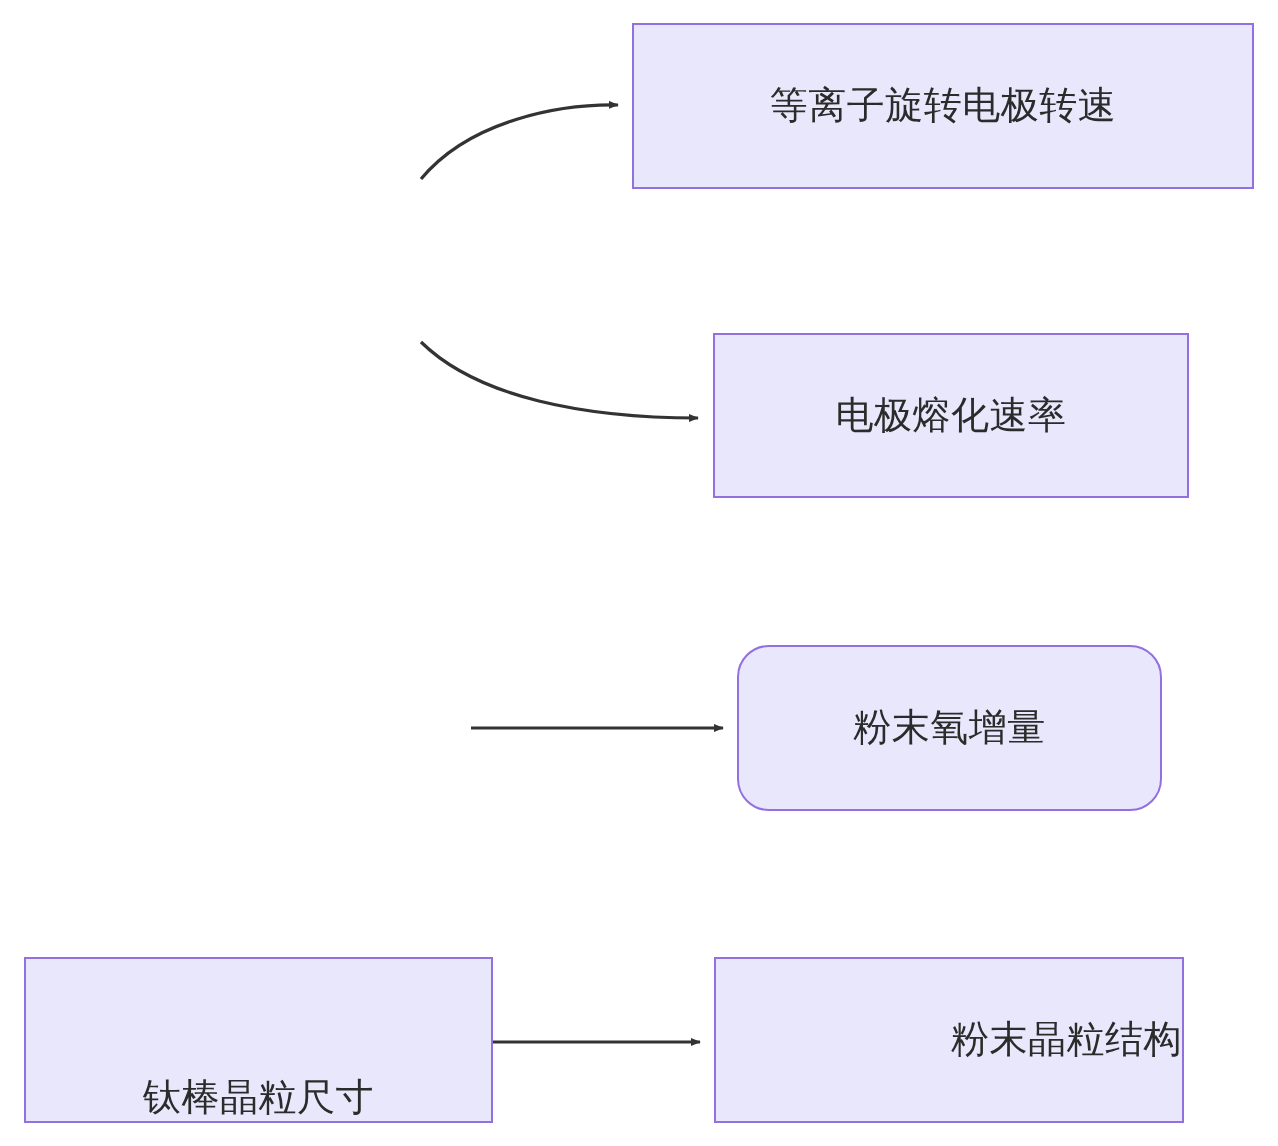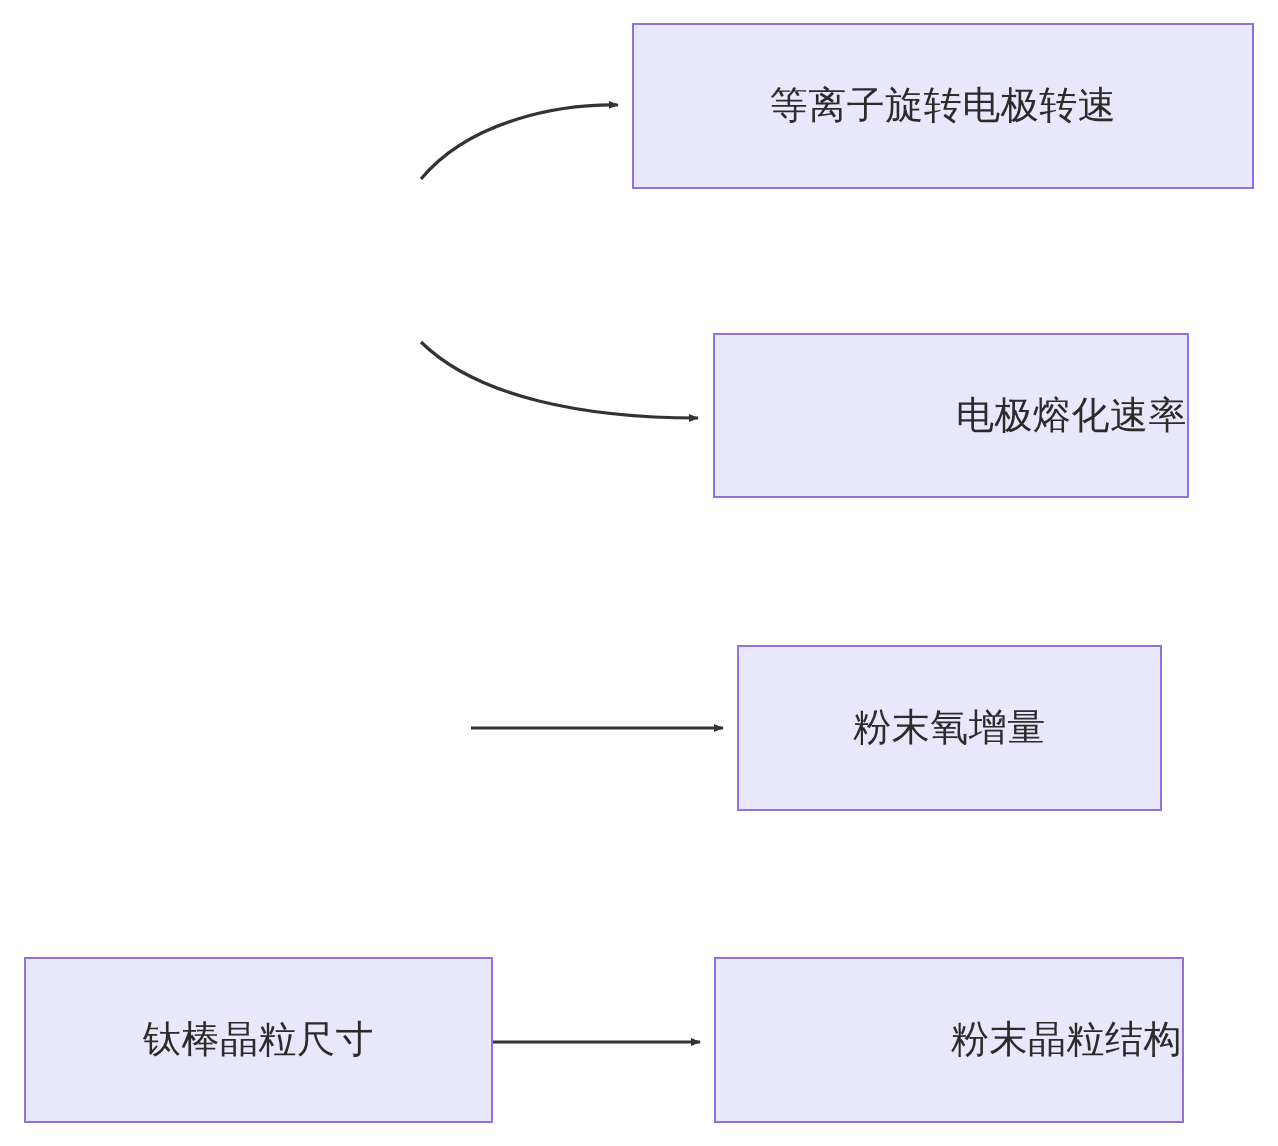--- a/index.html
+++ b/index.html
@@ -41,24 +41,24 @@
     color: #2b2b2b;
     font-size: 38px;
     line-height: 1.2;
     letter-spacing: 0.5px;
     white-space: nowrap;
   }
 
   
   #node-rod-diameter      { left: 69px;  top: 179px;  width: 377px; height: 163px; }
   #node-plasma-speed      { left: 632px; top: 23px;   width: 622px; height: 166px; }
-  #node-melt-rate         { left: 713px; top: 333px;  width: 476px; height: 165px; justify-content: flex-end; }
+  #node-melt-rate         { left: 713px; top: 333px;  width: 476px; height: 165px; }
   #node-rod-oxygen        { left: 46px;  top: 645px;  width: 425px; height: 166px; }
-  #node-powder-oxygen     { left: 737px; top: 645px;  width: 425px; height: 166px; }
-  #node-rod-grain-size    { left: 24px;  top: 957px;  width: 469px; height: 166px; }
+  #node-powder-oxygen     { left: 737px; top: 645px;  width: 425px; height: 166px; border-radius: 32px; }
+  #node-rod-grain-size    { left: 24px;  top: 957px;  width: 469px; height: 166px; align-items: flex-end; }
   #node-powder-grain      { left: 714px; top: 957px;  width: 470px; height: 166px; justify-content: flex-end; }
 </style>
 </head>
 <body>
 
 <div id="diagram">
 
   <svg class="edge-layer" viewBox="0 0 1278 1146" width="1278" height="1146" xmlns="http://www.w3.org/2000/svg">
     <defs>
       <marker id="arrowhead" markerWidth="10" markerHeight="8" refX="9.2" refY="4" orient="auto" markerUnits="userSpaceOnUse">

